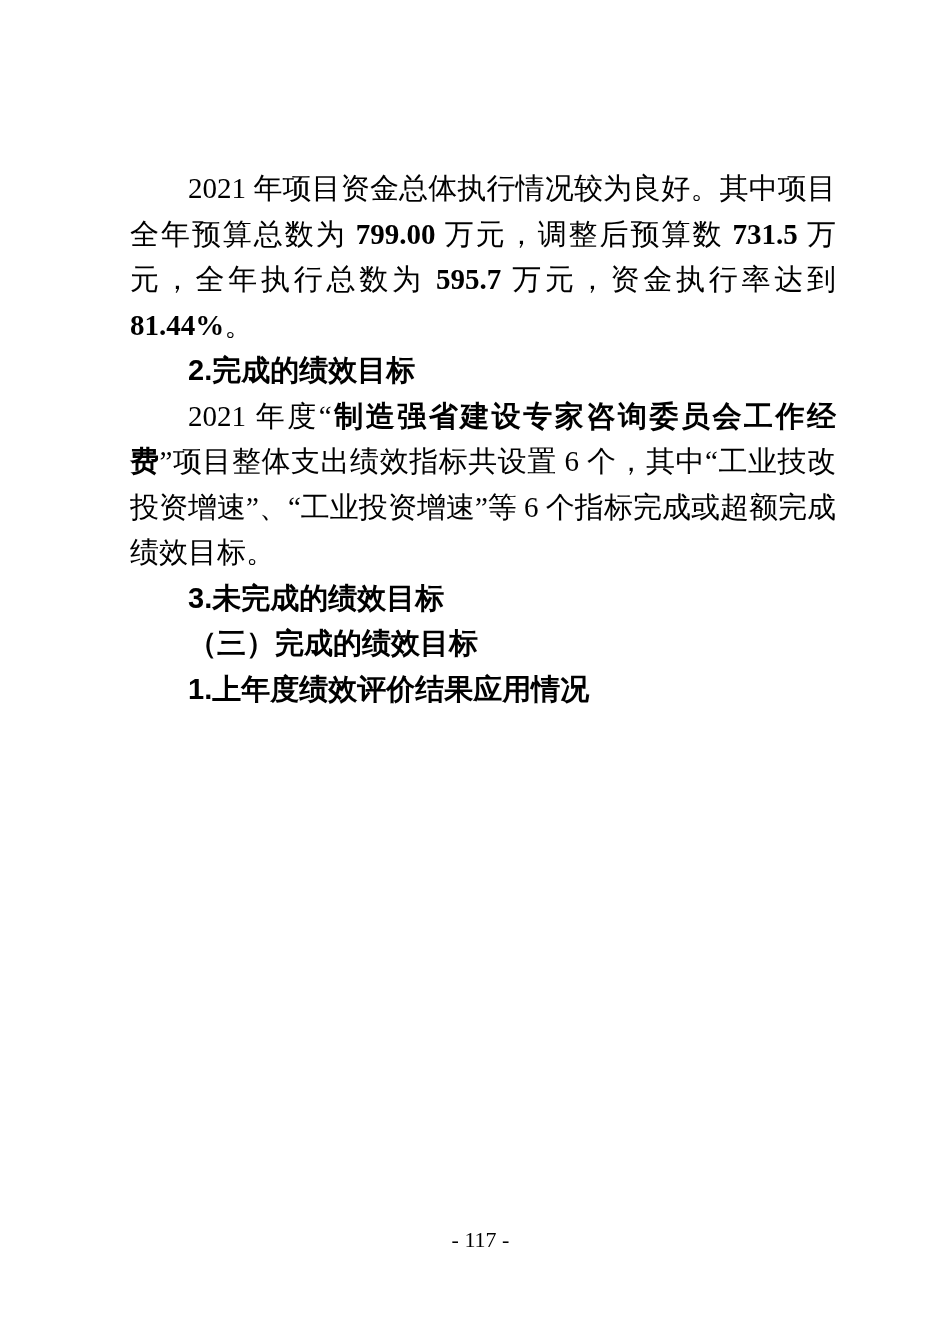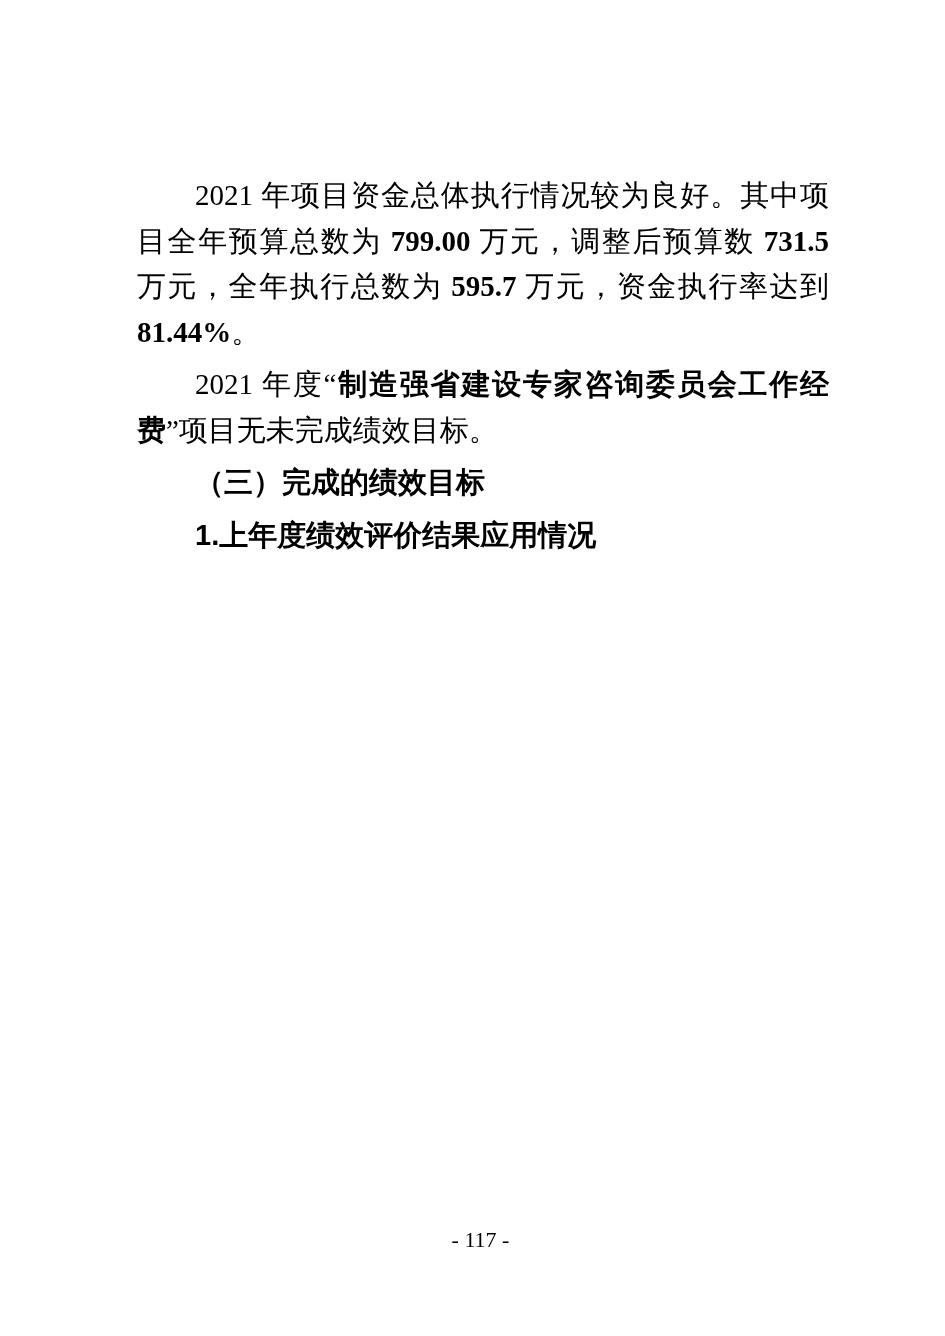--- a/index.html
+++ b/index.html
@@ -15,21 +15,21 @@
     overflow: hidden;
   }
   .content {
     position: absolute;
     left: 130px;
     top: 166px;
     width: 706px;
     color: #000000;
   }
   .blk {
-    margin: 7px;
+    margin: 0;
     font-size: 29px;
     line-height: 45.5px;
     text-indent: 2em;
     color: #000000;
   }
   .para {
     font-family: "Liberation Serif", "DejaVu Serif", serif;
     text-align: justify;
   }
   .heading {
@@ -59,18 +59,20 @@
     color: #000000;
     margin-top: 14px;
   }
 </style>
 </head>
 <body>
 
 <div class="page">
   <div class="content">
       <p class="blk para"><span>2021 年项目资金总体执行情况较为良好。其中项目全年预算总数为 </span><span class="bold">799.00</span><span> 万元，调整后预算数 </span><span class="bold">731.5</span><span> 万元，全年执行总数为 </span><span class="bold">595.7</span><span> 万元，资金执行率达到 </span><span class="bold">81.44%</span><span>。</span></p>
-      <p class="blk para"><span>2021 年度“</span><span class="bold hei">制造强省建设专家咨询委员会工作经费</span><span>”项目无未完成绩效目标。</span></p>
+      <p class="blk heading hei"><span>2.完成的绩效目标</span></p>
+      <p class="blk para"><span>2021 年度“</span><span class="bold hei">制造强省建设专家咨询委员会工作经费</span><span>”项目整体支出绩效指标共设置 6 个，其中“工业技改投资增速”、“工业投资增速”等 6 个指标完成或超额完成绩效目标。</span></p>
+      <p class="blk heading hei"><span>3.未完成的绩效目标</span></p>
       <p class="blk heading kai"><span>（三）完成的绩效目标</span></p>
       <p class="blk heading hei"><span>1.上年度绩效评价结果应用情况</span></p>
     </div>
   <div class="footer">- 117 -</div>
 </div>
 
 </body></html>

